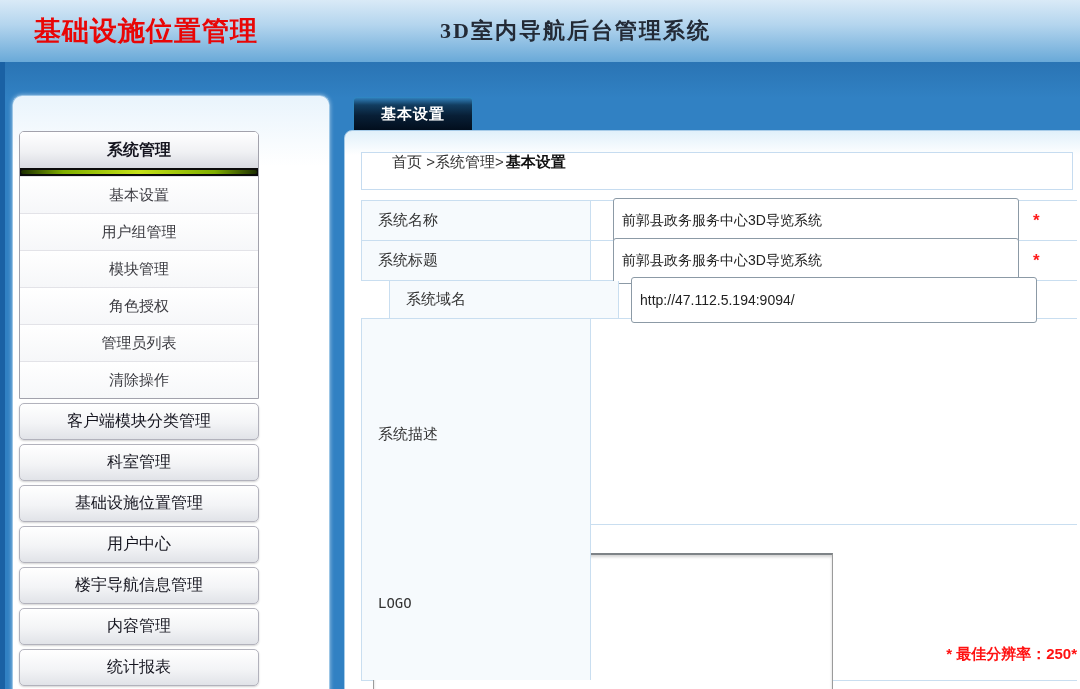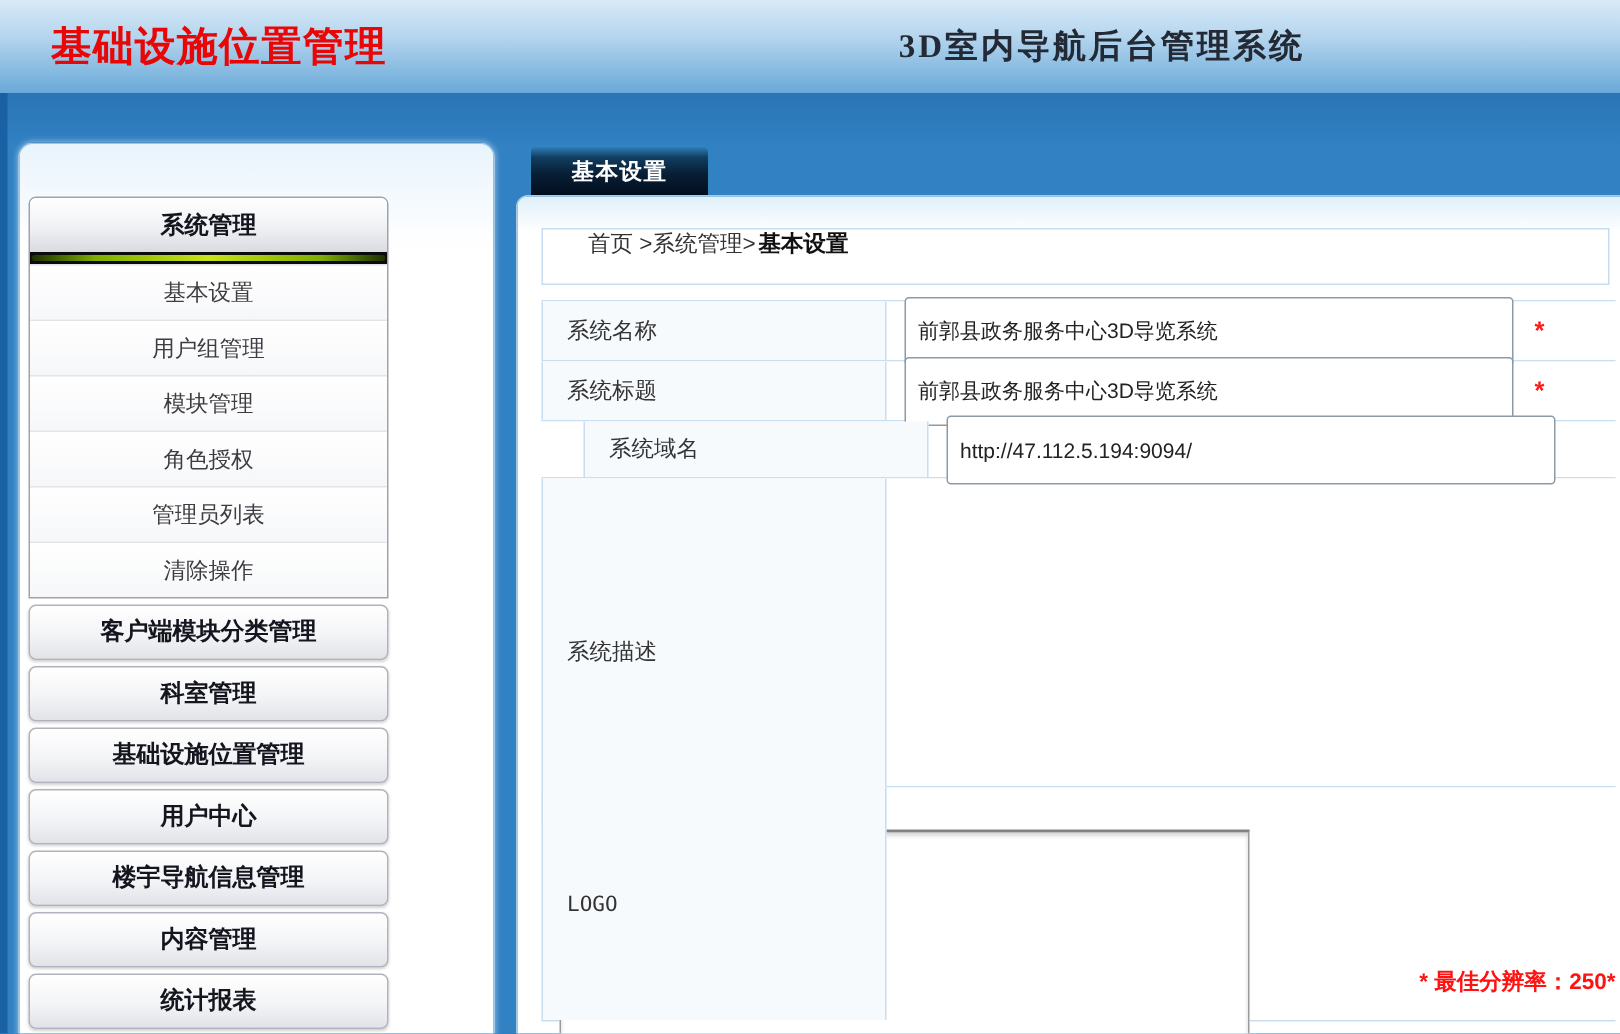--- a/index.html
+++ b/index.html
@@ -9,21 +9,21 @@
   
   .header {
     position:absolute; left:0; top:0; width:1080px; height:62px;
     background:linear-gradient(180deg,#d9eaf7 0%,#b4d5ee 40%,#69a9d8 100%);
   }
   .logo-text {
     position:absolute; left:34px; top:13px;
     font-size:27px; font-weight:bold; color:#e90606; letter-spacing:1px;
   }
   .sys-title {
-    position:absolute; left:440px; top:16px; width:430px; text-align:right;
+    position:absolute; left:440px; top:16px; width:430px; text-align:left;
     font-family:"Liberation Serif","DejaVu Serif",serif;
     font-size:22px; font-weight:bold; color:#232a36; letter-spacing:2px;
   }
 
   
   .main-area {
     position:absolute; left:0; top:62px; width:1080px; height:627px;
     background:linear-gradient(180deg,#2a74b4 0px,#3181c3 36px,#3181c3 100%);
   }
   .main-area::before {
@@ -58,21 +58,21 @@
     border-top:1px solid #e3e3e8;
     font-size:15px; color:#3c3c42; cursor:pointer;
   }
   .menu-sub-item:first-of-type { border-top:none; }
   .menu-section {
     height:37px; margin-top:4px;
     display:flex; align-items:center; justify-content:center;
     border:1px solid #b2b2bc; border-radius:5px;
     background:linear-gradient(180deg,#ffffff 0%,#f3f4f6 55%,#e1e3e8 100%);
     box-shadow:0 1px 2px rgba(0,0,0,0.18);
-    font-size:16px; font-weight:bold; color:#15151f; cursor:pointer;
+    font-size:16px; font-weight:normal; color:#15151f; cursor:pointer;
   }
 
   
   .tab {
     position:absolute; left:353px; top:97px; width:120px; height:33px;
     display:flex; align-items:center; justify-content:center;
     background:linear-gradient(180deg,#2f7db8 0%,#123d60 22%,#081f36 55%,#020e1d 100%);
     border:1px solid #2f86c1; border-bottom:none; border-radius:4px 4px 0 0;
     color:#ffffff; font-size:15px; font-weight:bold; letter-spacing:1px; cursor:pointer;
   }
@@ -99,21 +99,21 @@
   .frow { display:flex; border-bottom:1px solid #c9def0; background:#ffffff; }
   .flabel {
     width:230px; flex:0 0 230px;
     background:#f6fafd;
     border-left:1px solid #c9def0; border-right:1px solid #c9def0;
     display:flex; align-items:center; padding-left:16px;
     font-size:15px; color:#333333;
   }
   .flabel--mono { font-family:"DejaVu Sans Mono","Liberation Mono",monospace; font-size:14px; }
   .fvalue { flex:1; display:flex; align-items:center; padding-left:12px; }
-  .h40 { height:40px; } .h38 { height:38px;padding-left:28px; } .h206 { height:206px;flex-direction:column; } .h156 { height:156px; }
+  .h40 { height:40px;gap:10px; } .h38 { height:38px;padding-left:28px; } .h206 { height:206px;flex-direction:column; } .h156 { height:156px; }
 
   .text-input {
     width:406px; height:46px;
     border:1px solid #8c9aa6; border-radius:3px;
     padding:0 8px; font-size:14px; color:#222222;
     font-family:"Liberation Sans","DejaVu Sans",sans-serif;
     background:#ffffff; outline:none;
   }
   .req-star { margin-left:14px; color:#ff1a1a; font-size:17px; font-weight:bold; }
 

